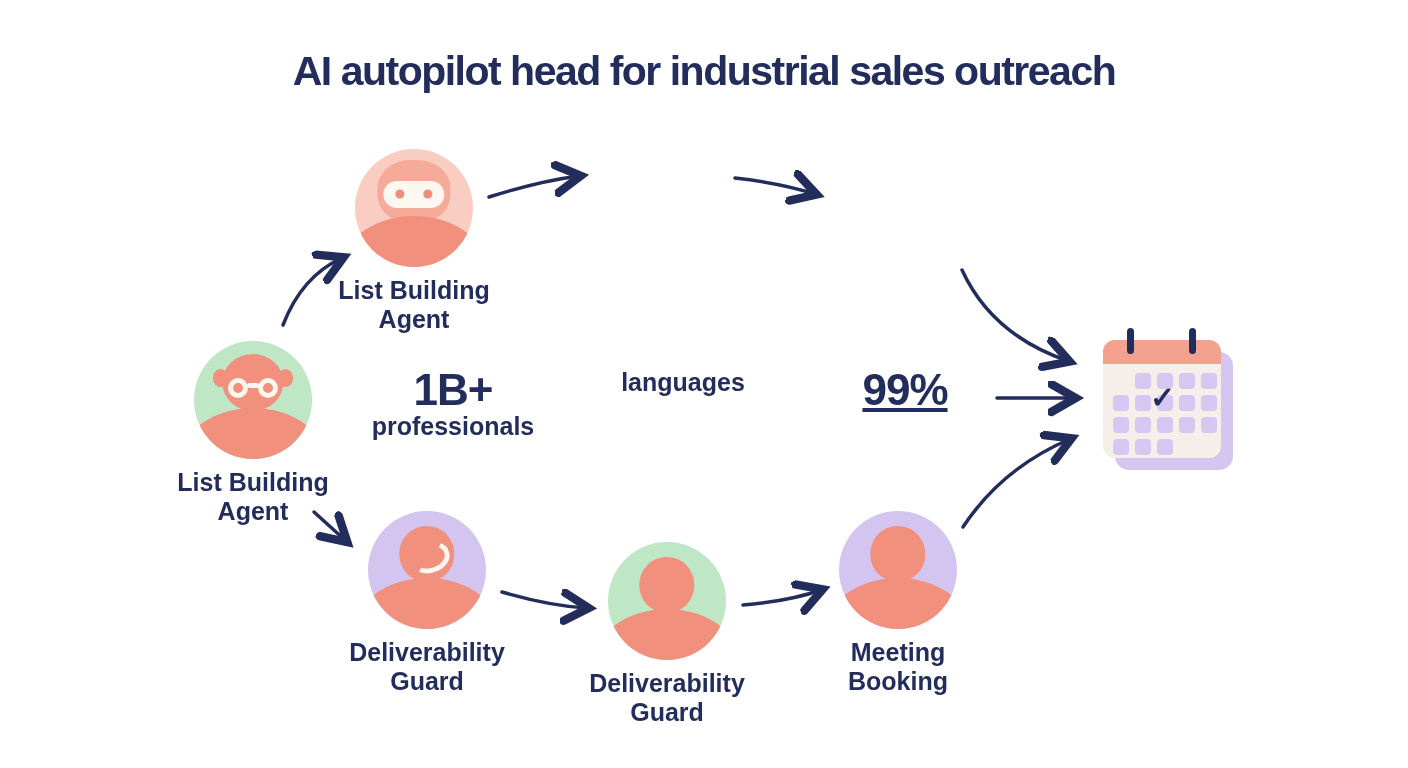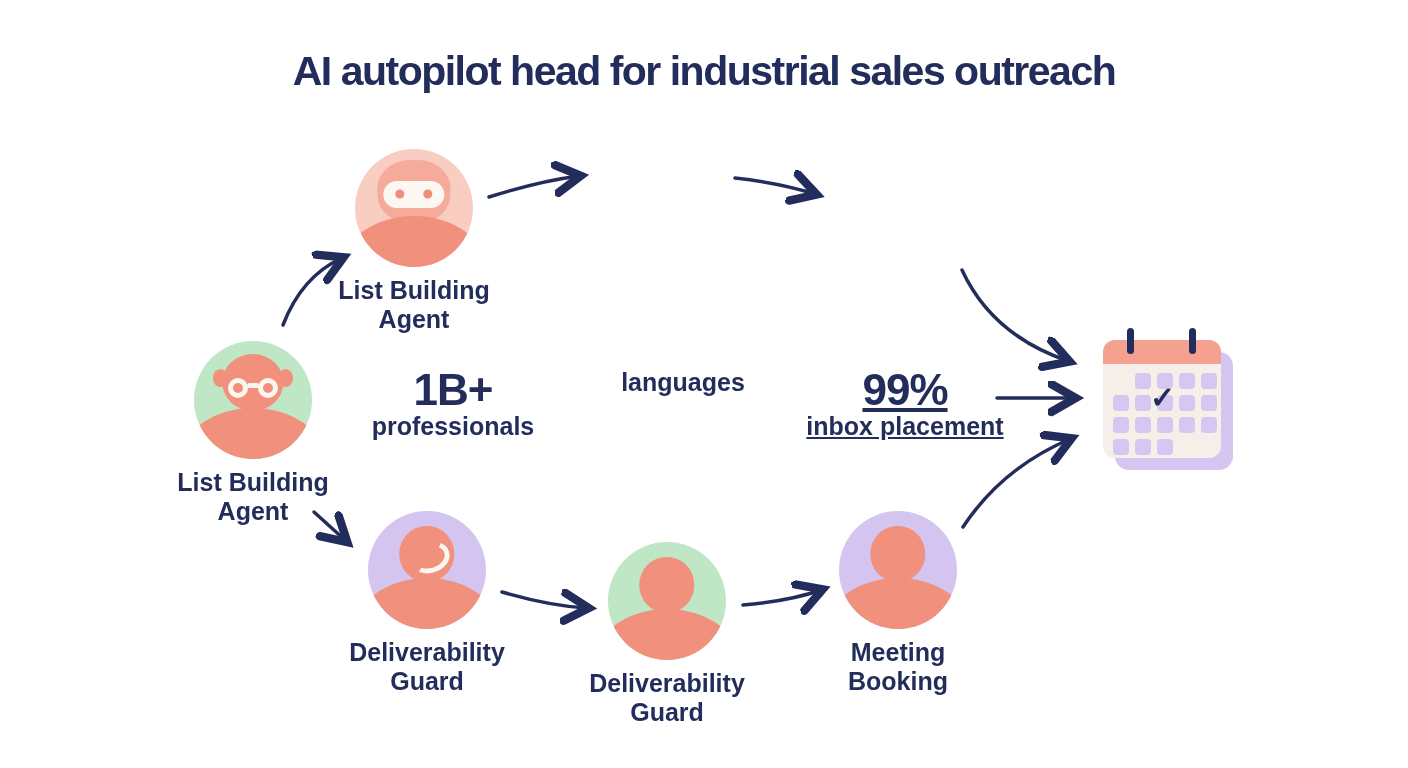--- a/index.html
+++ b/index.html
@@ -138,21 +138,20 @@
 
   <div class="stat" style="left:313px;top:368px;">
     <div class="stat-value">1B+</div>
     <div class="stat-label">professionals</div>
   </div>
   <div class="stat" style="left:543px;top:368px;">
     <div class="stat-label">languages</div>
   </div>
   <div class="stat" style="left:765px;top:368px;text-decoration:underline;">
     <div class="stat-value">99%</div>
-    <div class="stat-label">inbox placement</div>
   </div>
 
   <div class="node" style="left:368px;top:511px;">
     <div class="avatar bg-purple">
       <span class="head"></span>
       <span class="smile"></span>
       <span class="shoulders"></span>
     </div>
     <div class="node-label">Deliverability
 Guard</div>

